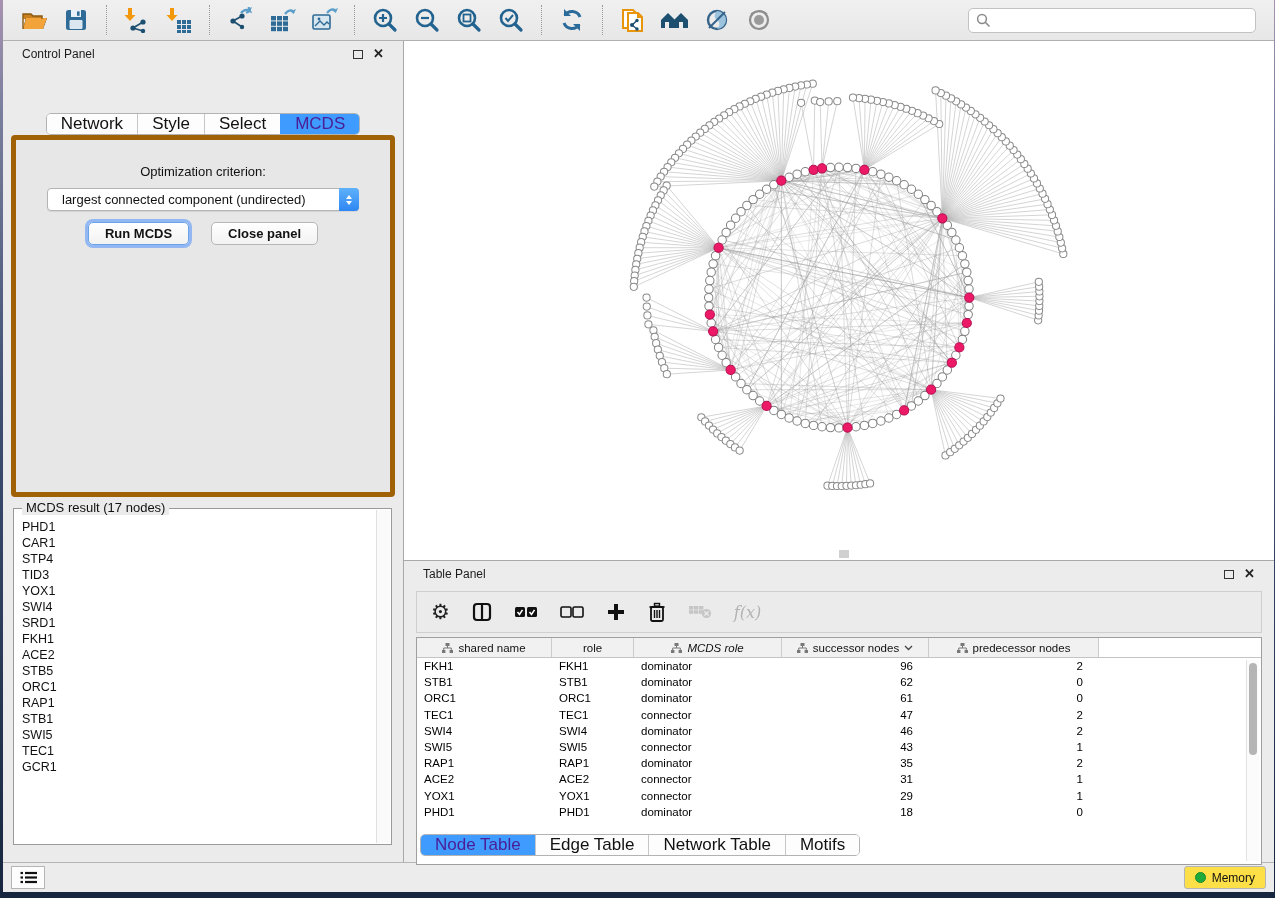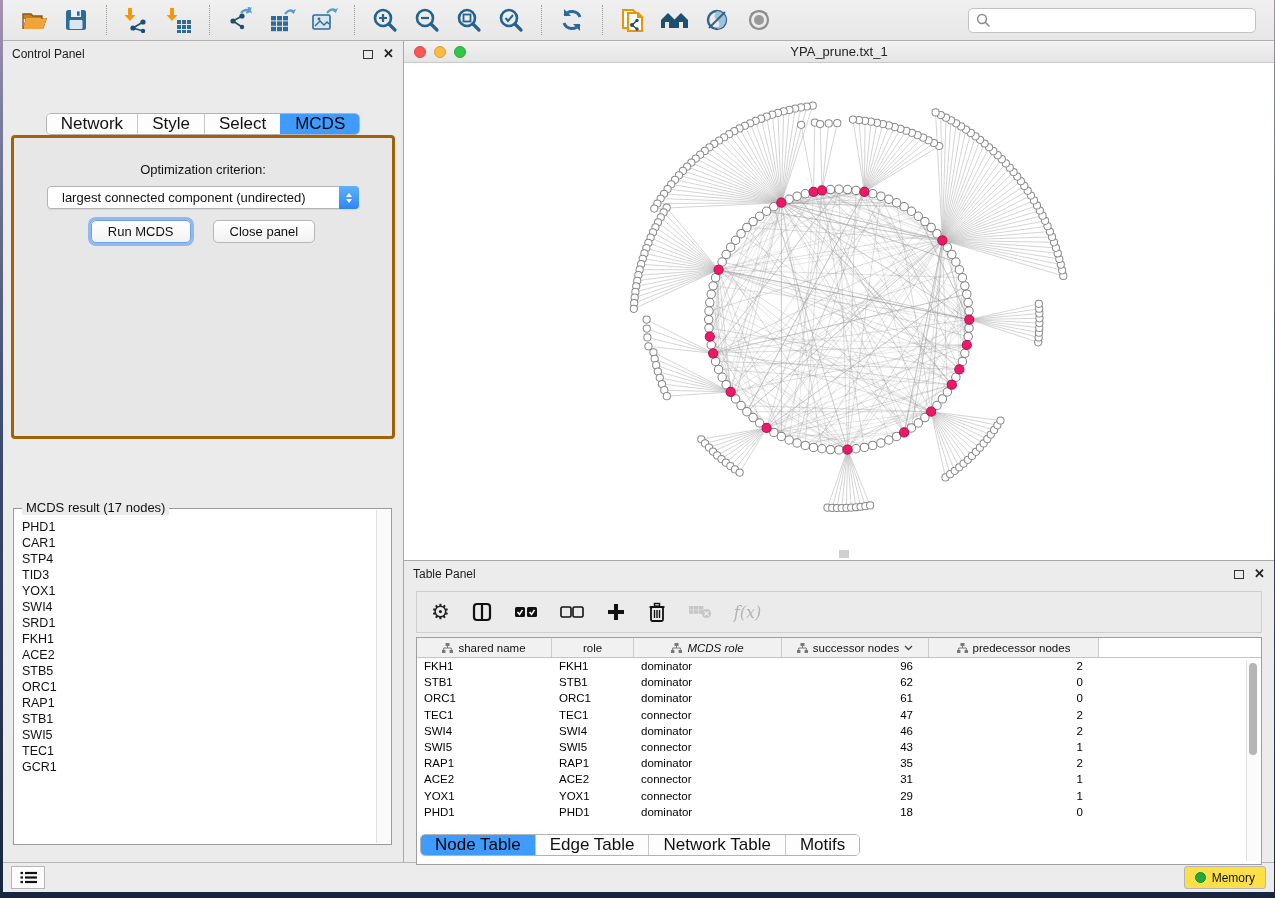--- a/index.html
+++ b/index.html
@@ -12,37 +12,37 @@
   .tb-icon { width:32px; height:32px; margin:0 5px; display:flex; align-items:center; justify-content:center; cursor:default; }
   .tb-sep { height:30px; border-left:1px dotted #9a9a9a; margin:0 9px; }
   .tb-search { margin-left:auto; margin-right:8px; width:288px; height:25px; background:#fff; border:1px solid #c2c2c2; border-radius:5px; display:flex; align-items:center; padding:0 7px; }
   .tb-search input { border:none; outline:none; flex:1; font-size:12px; background:transparent; }
 
   
   .main { flex:1; display:flex; position:relative; min-height:0; }
 
   
   .control-panel { width:401px; flex:0 0 401px; background:#ebebeb; border-right:1px solid #a9a9a9; position:relative; }
-  .panel-titlebar { height:26px; display:flex; align-items:center; padding:0 9px; font-size:12px; color:#1c1c1c; }
+  .panel-titlebar { height:26px; display:flex; align-items:center; padding:0 19px; font-size:12px; color:#1c1c1c; }
   .panel-titlebar .spacer { flex:1; }
   .win-float { width:10px; height:9px; border:1.5px solid #333; margin-right:10px; }
   .win-close { font-size:13px; font-weight:bold; color:#222; line-height:10px; }
   .cp-tabs { position:absolute; left:0; right:0; top:72px; display:flex; justify-content:center; z-index:2; }
   .seg { display:flex; border:1px solid #b3b3b3; border-radius:5px; overflow:hidden; background:#fff; height:22px; }
   .seg .seg-item { padding:0 14px; font-size:17px; color:#111; display:flex; align-items:center; border-left:1px solid #c7c7c7; background:#fdfdfd; }
   .seg .seg-item:first-child { border-left:none; }
-  .seg .seg-item.sel { background:#3f9bfd; color:#000000; border-left-color:#3f9bfd; }
-  .cp-inner { position:absolute; top:94px; left:8px; right:8px; height:304px; background:#e7e7e7; border:3px solid #a16207; border-radius:4px; }
+  .seg .seg-item.sel { background:#3f9bfd; color:#4c1d95; border-left-color:#3f9bfd; }
+  .cp-inner { position:absolute; top:94px; left:8px; right:8px; height:362px; background:#e7e7e7; border:5px solid #a16207; border-radius:4px; }
   .opt-label { text-align:center; margin-top:24px; font-size:13px; color:#111; }
   .dropdown { margin:9px auto 0; width:312px; height:23px; background:#fff; border:1px solid #b4b4b4; border-radius:4px; display:flex; align-items:center; position:relative; box-shadow:0 1px 1px rgba(0,0,0,.08); }
   .dropdown .dd-text { flex:1; font-size:13px; color:#111; padding-left:14px; white-space:nowrap; }
   .dd-stepper { width:20px; height:23px; margin-right:-1px; background:linear-gradient(#5fb1fb,#2e86f3); border-radius:0 4px 4px 0; display:flex; flex-direction:column; align-items:center; justify-content:center; gap:2px; }
   .tri-up { width:0; height:0; border-left:3.5px solid transparent; border-right:3.5px solid transparent; border-bottom:4.5px solid #fff; }
   .tri-dn { width:0; height:0; border-left:3.5px solid transparent; border-right:3.5px solid transparent; border-top:4.5px solid #fff; }
-  .cp-buttons { display:flex; justify-content:center; gap:22px; margin-top:11px; }
+  .cp-buttons { display:flex; justify-content:center; gap:22px; margin-top:11px;font-weight:bold; }
   .mac-btn { height:23px; padding:0 16px; background:linear-gradient(#ffffff,#f2f2f2); border:1px solid #b6b6b6; border-radius:5px; font-size:13px; color:#111; display:flex; align-items:center; }
   .mac-btn.focus { box-shadow:0 0 0 3px rgba(77,144,254,.55); border-color:#6aa4e8; }
 
   .result-box { position:absolute; left:10px; right:11px; top:467px; bottom:17px; border:1px solid #9a9a9a; background:#fff; }
   .result-legend { position:absolute; top:-9px; left:8px; background:#ebebeb; padding:0 4px; font-size:13px; color:#111; }
   .result-list { position:absolute; inset:10px 16px 4px 8px; overflow:hidden; font-size:12.5px; color:#111; line-height:16px; }
   .result-scroll { position:absolute; top:1px; bottom:1px; right:1px; width:14px; background:#fafafa; border-left:1px solid #e0e0e0; }
 
   
   .right-col { flex:1; display:flex; flex-direction:column; min-width:0; }
@@ -298,28 +298,20 @@
             <div>TEC1</div>
             <div>GCR1</div>
           </div>
         <div class="result-scroll"></div>
       </div>
     </div>
 
     <div class="right-col">
 
       <div class="net-window">
-        <div class="net-titlebar">
-          <div class="traffic">
-            <span class="light" style="background:#fc5753;border:1px solid #df4744;"></span>
-            <span class="light" style="background:#fdbc40;border:1px solid #de9f34;"></span>
-            <span class="light" style="background:#33c748;border:1px solid #27aa35;"></span>
-          </div>
-          <div class="net-title">YPA_prune.txt_1</div>
-        </div>
         <div class="net-canvas">
           <svg id="graph" viewBox="0 0 868 497" preserveAspectRatio="xMidYMid meet">
               <line x1="376.50247027152983" y1="139.40654360075052" x2="325.90895040066914" y2="328.2241302925483" stroke="#9a9a9a" stroke-width="0.7" opacity="0.39207263974938544"></line>
               <line x1="376.50247027152983" y1="139.40654360075052" x2="506.22413029254824" y2="364.0910495993309" stroke="#9a9a9a" stroke-width="0.7" opacity="0.44743351035984236"></line>
               <line x1="376.50247027152983" y1="139.40654360075052" x2="499" y2="143.416697508023" stroke="#9a9a9a" stroke-width="0.7" opacity="0.4116481355461292"></line>
               <line x1="376.50247027152983" y1="139.40654360075052" x2="417.03159501139334" y2="127.11216802140464" stroke="#9a9a9a" stroke-width="0.7" opacity="0.43618616348365324"></line>
               <line x1="376.50247027152983" y1="139.40654360075052" x2="519.7149559630088" y2="353.7391749722671" stroke="#9a9a9a" stroke-width="0.7" opacity="0.3980792637751438"></line>
               <line x1="376.50247027152983" y1="139.40654360075052" x2="442.5024067999186" y2="126.27833997898153" stroke="#9a9a9a" stroke-width="0.7" opacity="0.50051470837323"></line>
               <line x1="376.50247027152983" y1="139.40654360075052" x2="425.4975932000813" y2="385.72166002101847" stroke="#9a9a9a" stroke-width="0.7" opacity="0.35675037835724654"></line>
               <line x1="376.50247027152983" y1="139.40654360075052" x2="483.74884620746167" y2="135.8956607735327" stroke="#9a9a9a" stroke-width="0.7" opacity="0.4051823719358072"></line>

